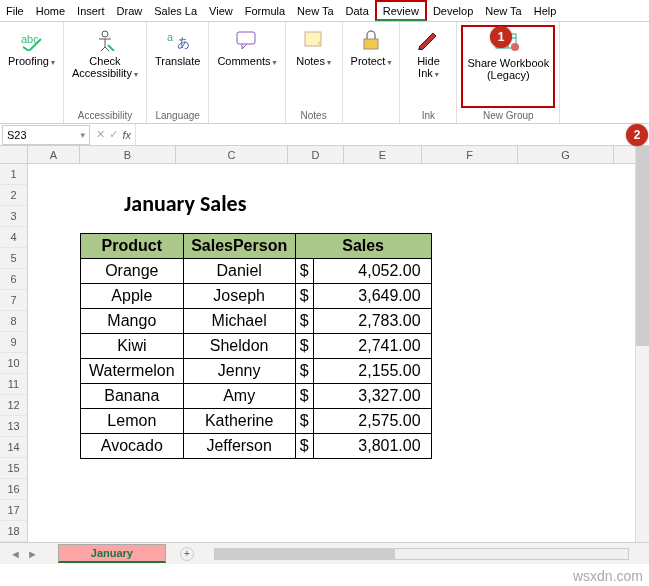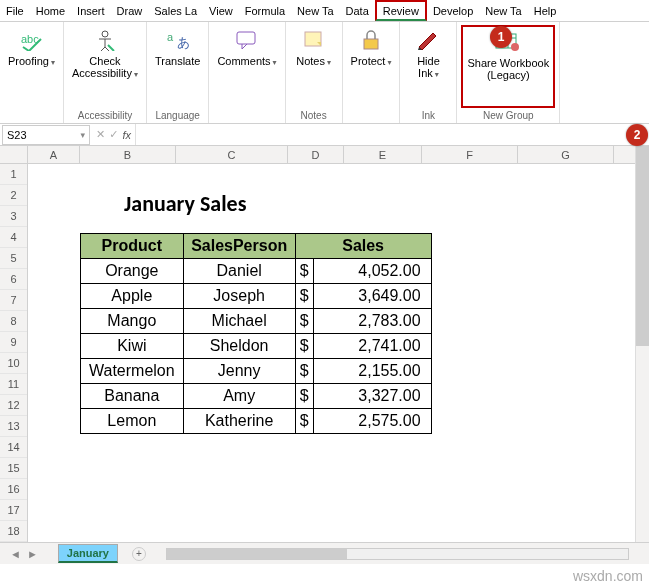--- a/index.html
+++ b/index.html
@@ -45,21 +45,21 @@
 .datatable th { background:#abc88a; border:1px solid #000; padding:3px 0; font-weight:bold; text-align:center; }
 .datatable td { border:1px solid #000; padding:3px 8px; text-align:center; height:16px; }
 .datatable td.dollar { text-align:left; width:16px; padding:3px 4px;}
 .datatable td.num { text-align:right; padding-right:10px; }
 .thB{width:96px}.thC{width:112px}.thDE{width:134px}
 .tdB{width:96px}.tdC{width:112px}
 
 
 .sheetbar { position:absolute; bottom:22px; left:0; right:0; height:22px; display:flex; align-items:center; border-top:1px solid #d0d0d0; font-size:11px; background:#f3f2f1;}
 .sheetnav { display:flex; gap:6px; padding:0 10px; color:#888; }
-.sheettab { background:#7dd3fc; border:1px solid #aaa; border-bottom:2px solid #217346; padding:2px 8px; margin-left:10px; font-weight:bold; color:#217346;}
+.sheettab { background:#fca5a5; border:1px solid #aaa; border-bottom:2px solid #217346; padding:2px 32px; margin-left:10px; font-weight:bold; color:#217346;}
 .addsheet { margin-left:14px; color:#666; border:1px solid #ccc; border-radius:50%; width:14px; height:14px; display:flex;align-items:center;justify-content:center; font-size:10px;}
 .hscroll { flex:1; margin:0 20px; height:12px; background:#f0f0f0; border:1px solid #ccc; position:relative;}
 .hscroll .thumb { position:absolute; left:0; width:180px; height:100%; background:#cdcdcd;}
 
 
 .bottom { position:absolute; bottom:0; right:6px; font-size:14px; color:#aaa; height:20px; display:flex; align-items:center;}
 
 
 .badge { position:absolute; width:22px; height:22px; border-radius:50%; background:#c42b1c; color:#fff; font-size:12px; font-weight:bold; display:flex; align-items:center; justify-content:center; box-shadow:0 0 2px rgba(0,0,0,.4); z-index:20;}
 .b1 { left:490px; top:26px; }
@@ -301,20 +301,26 @@
               <td class="tdC">Amy</td>
               <td class="dollar">$</td>
               <td class="num" style="width:118px">3,327.00</td>
             </tr>
             <tr>
               <td class="tdB">Lemon</td>
               <td class="tdC">Katherine</td>
               <td class="dollar">$</td>
               <td class="num" style="width:118px">2,575.00</td>
             </tr>
+            <tr>
+              <td class="tdB">Avocado</td>
+              <td class="tdC">Jefferson</td>
+              <td class="dollar">$</td>
+              <td class="num" style="width:118px">3,801.00</td>
+            </tr>
           </tbody>
       </table>
     </div>
   </div>
   <div class="vscroll">
       <div class="vthumb"></div>
     </div>
 </div>
 
 <div class="sheetbar">

